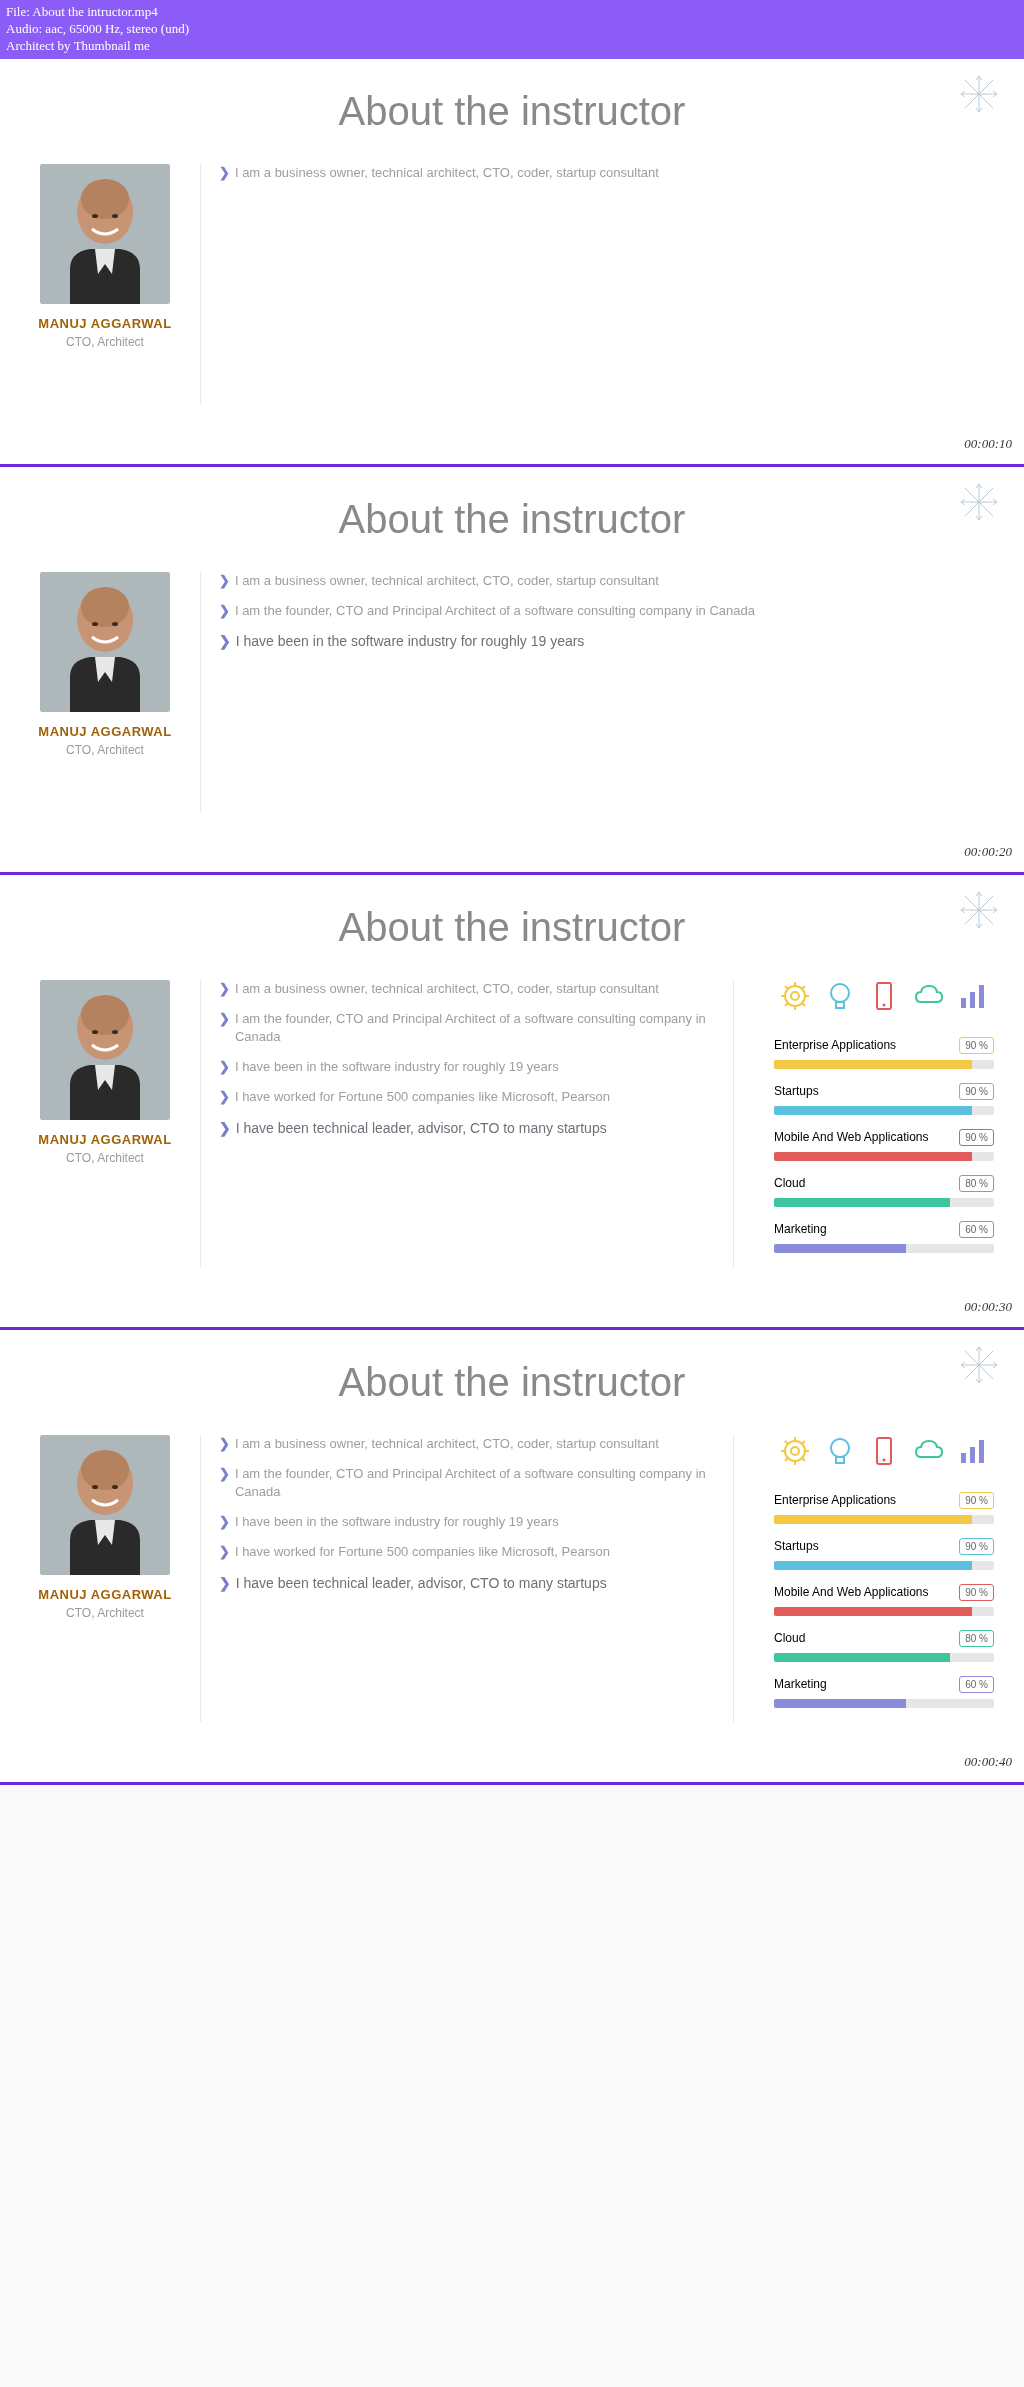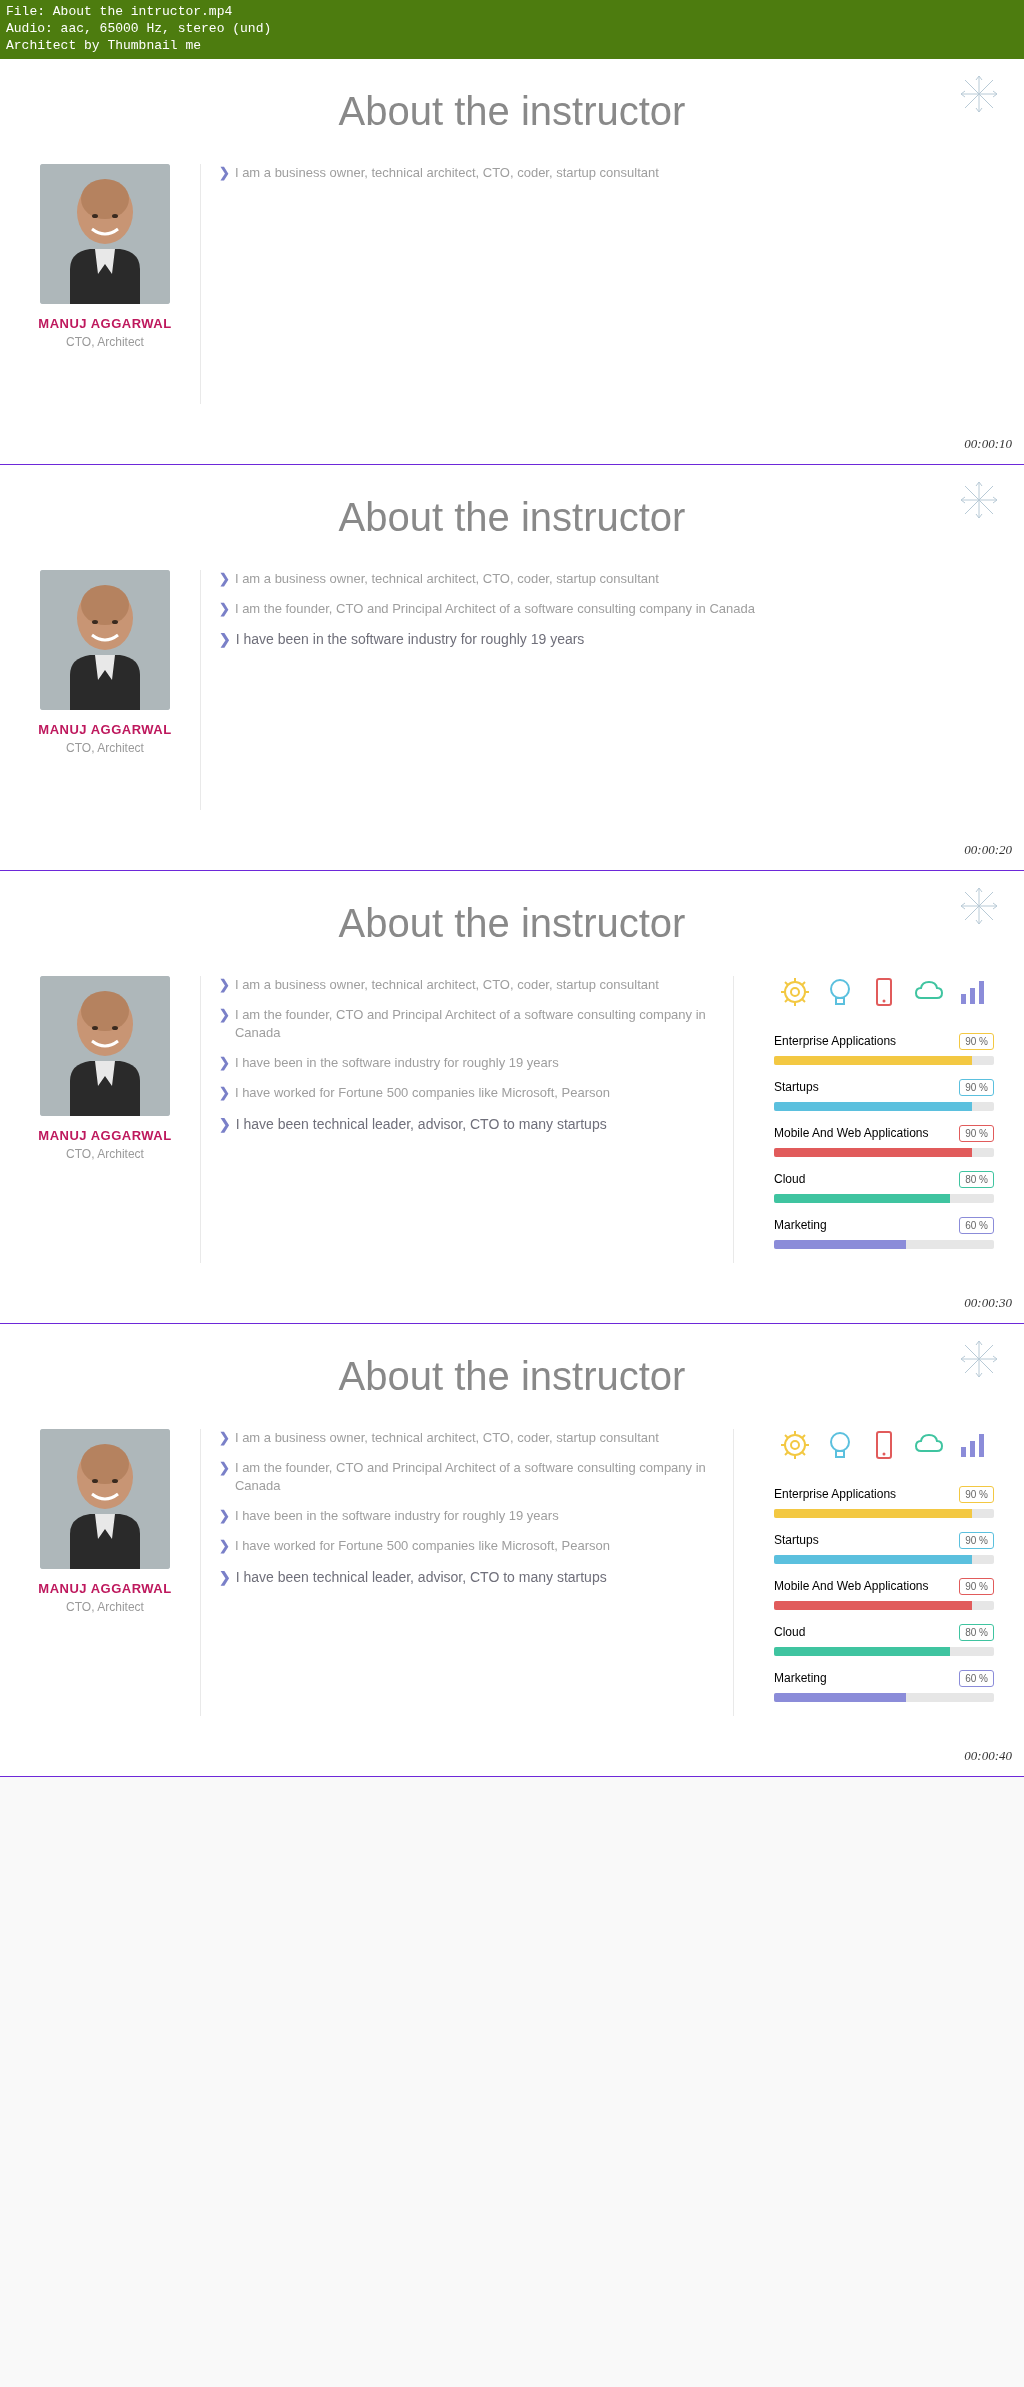--- a/index.html
+++ b/index.html
@@ -1,26 +1,26 @@
 <!DOCTYPE html>
 <html><head>
 <meta charset="utf-8">
 <style>
 * { margin: 0; padding: 0; box-sizing: border-box; }
 body { font-family: Arial, sans-serif; background: #f9f9f9; width: 1024px; }
-.header-black { background: #4d7c0f; color: #fff; padding: 4px 6px; font-family: Liberation Mono, monospace; font-size: 13px; line-height: 1.3; }
-.frame { background: #fff; position: relative; padding: 20px 30px 60px; border-bottom: 1px solid #6d28d9; }
+.header-black { background: #8b5cf6; color: #fff; padding: 4px 6px; font-family: Liberation Serif, serif; font-size: 13px; line-height: 1.3; }
+.frame { background: #fff; position: relative; padding: 20px 30px 60px; border-bottom: 3px solid #6d28d9; }
 .timestamp { position: absolute; bottom: 12px; right: 12px; font-family: Georgia, serif; font-style: italic; font-size: 13px; color: #333; }
 .frame-title { text-align: center; font-size: 40px; color: #898989; font-weight: normal; margin: 10px 0 30px; }
 .snowflake { position: absolute; top: 15px; right: 25px; color: #c5d4e0; font-size: 40px; }
 .frame-content { display: flex; gap: 20px; }
 .left-col { width: 150px; flex-shrink: 0; text-align: center; }
 .avatar { width: 130px; height: 140px; background: #b8c0c4; border-radius: 3px; margin: 0 auto 12px; overflow: hidden; }
 .avatar svg { width: 100%; height: 100%; }
-.instructor-name { font-size: 13px; color: #be185d; font-weight: bold; letter-spacing: 0.5px; }
+.instructor-name { font-size: 13px; color: #a16207; font-weight: bold; letter-spacing: 0.5px; }
 .instructor-role { font-size: 12px; color: #9a9a9a; margin-top: 4px; }
 .mid-col { flex: 1; border-left: 1px solid #e9e9e9; border-right: 1px solid #e9e9e9; padding: 0 18px; min-height: 240px; }
 .mid-col.no-right-border { border-right: none; }
 .bullet { display: flex; margin-bottom: 12px; font-size: 13px; color: #9e9e9e; line-height: 1.4; }
 .bullet.active { color: #6f6f7a; font-size: 14px; }
 .chev { color: #7a80c8; font-weight: bold; margin-right: 5px; flex-shrink: 0; }
 .right-col { width: 240px; flex-shrink: 0; padding-left: 20px; }
 .icon-row { display: flex; justify-content: space-between; margin-bottom: 25px; padding: 0 5px; }
 .icon-item { width: 32px; height: 32px; }
 .skill { margin-bottom: 14px; }

